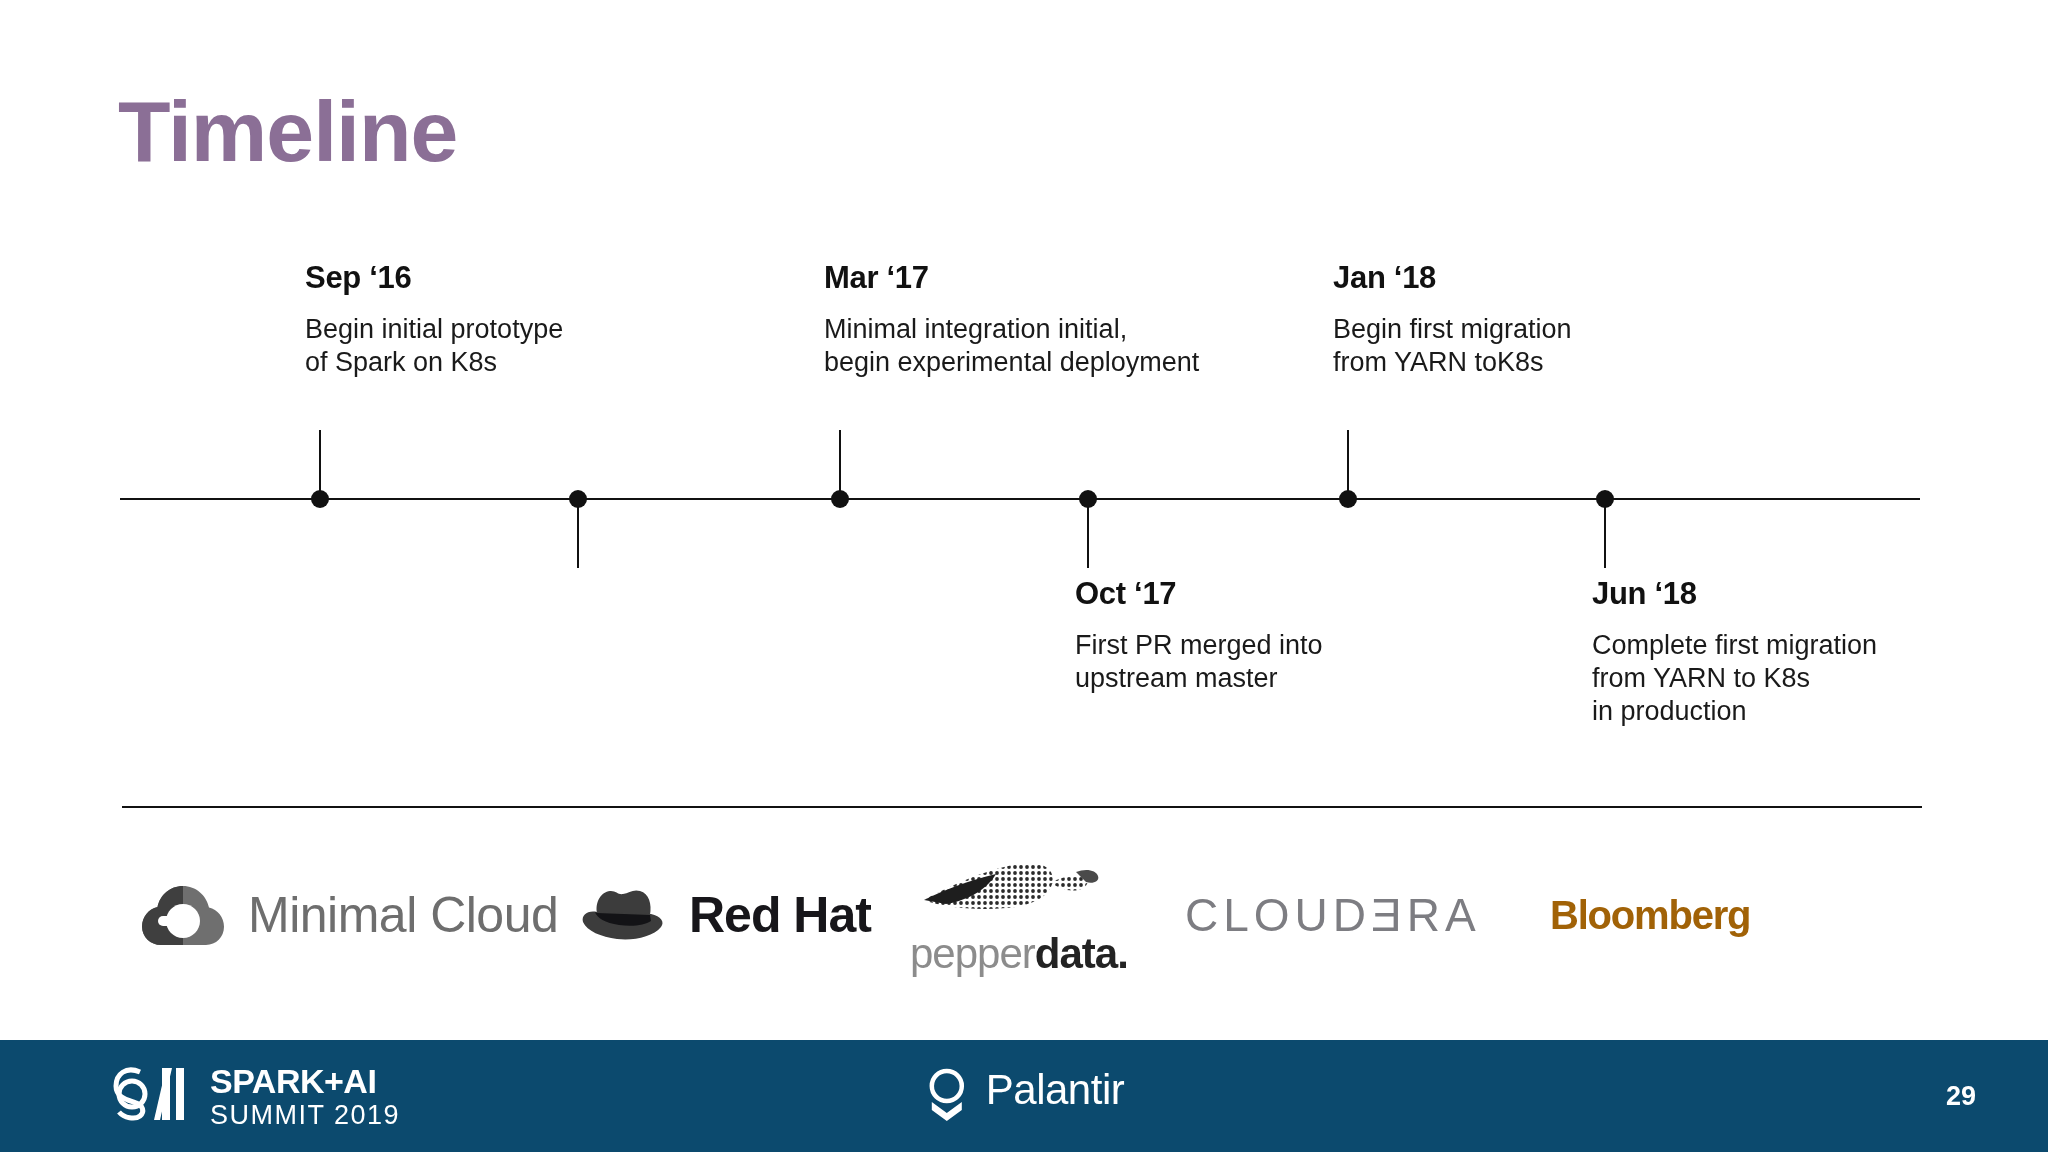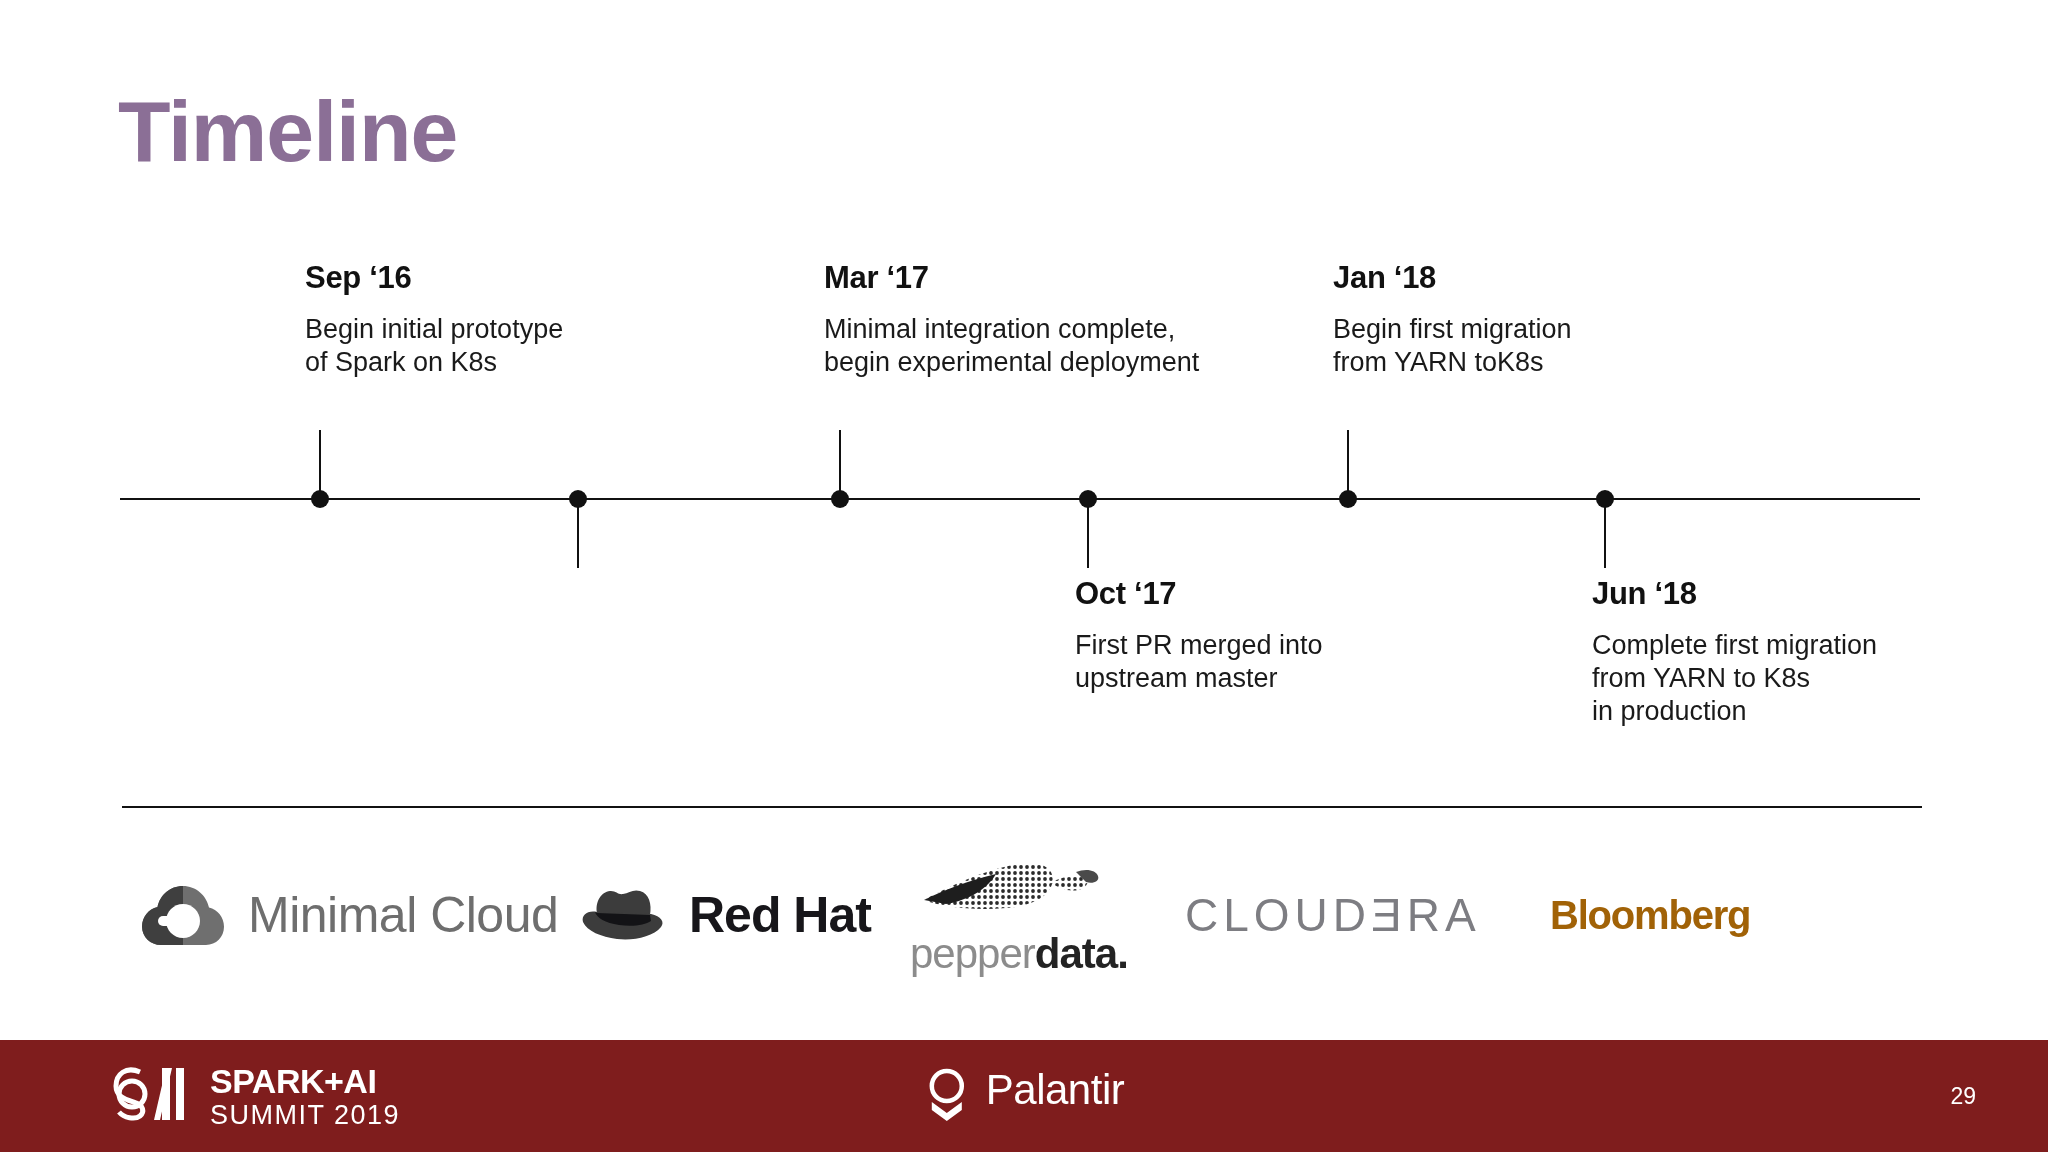--- a/index.html
+++ b/index.html
@@ -159,21 +159,21 @@
     letter-spacing: -1.2px;
   }
 
   
   .footer {
     position: absolute;
     left: 0;
     bottom: 0;
     width: 2048px;
     height: 112px;
-    background: #7f1d1d;
+    background: #0c4a6e;
   }
   .footer-left {
     position: absolute;
     left: 110px;
     top: 50%;
     transform: translateY(-50%);
     display: flex;
     align-items: center;
     gap: 14px;
   }
@@ -204,22 +204,22 @@
     font-size: 42px;
     font-weight: 400;
     color: #ffffff;
     letter-spacing: -0.5px;
   }
   .page-number {
     position: absolute;
     right: 72px;
     top: 50%;
     transform: translateY(-50%);
-    font-size: 23px;
-    font-weight: 400;
+    font-size: 27px;
+    font-weight: 700;
     color: #ffffff;
   }
 </style>
 </head>
 <body>
 
 <div class="slide-title">Timeline</div>
 
 <div class="timeline-area">
   <div class="axis-line"></div>
@@ -232,21 +232,21 @@
 of Spark on K8s</p>
   </div>
 
   <div class="stem down" style="left:578px;"></div>
   <div class="node" style="left:578px;"></div>
 
   <div class="stem up" style="left:840px;"></div>
   <div class="node" style="left:840px;"></div>
   <div class="event above" style="left:824px; top:262px;">
     <p class="ev-date">Mar ‘17</p>
-    <p class="ev-desc">Minimal integration complete,
+    <p class="ev-desc">Minimal integration initial,
 begin experimental deployment</p>
   </div>
 
   <div class="stem down" style="left:1088px;"></div>
   <div class="node" style="left:1088px;"></div>
   <div class="event" style="left:1075px; top:578px;">
     <p class="ev-date">Oct ‘17</p>
     <p class="ev-desc">First PR merged into
 upstream master</p>
   </div>

